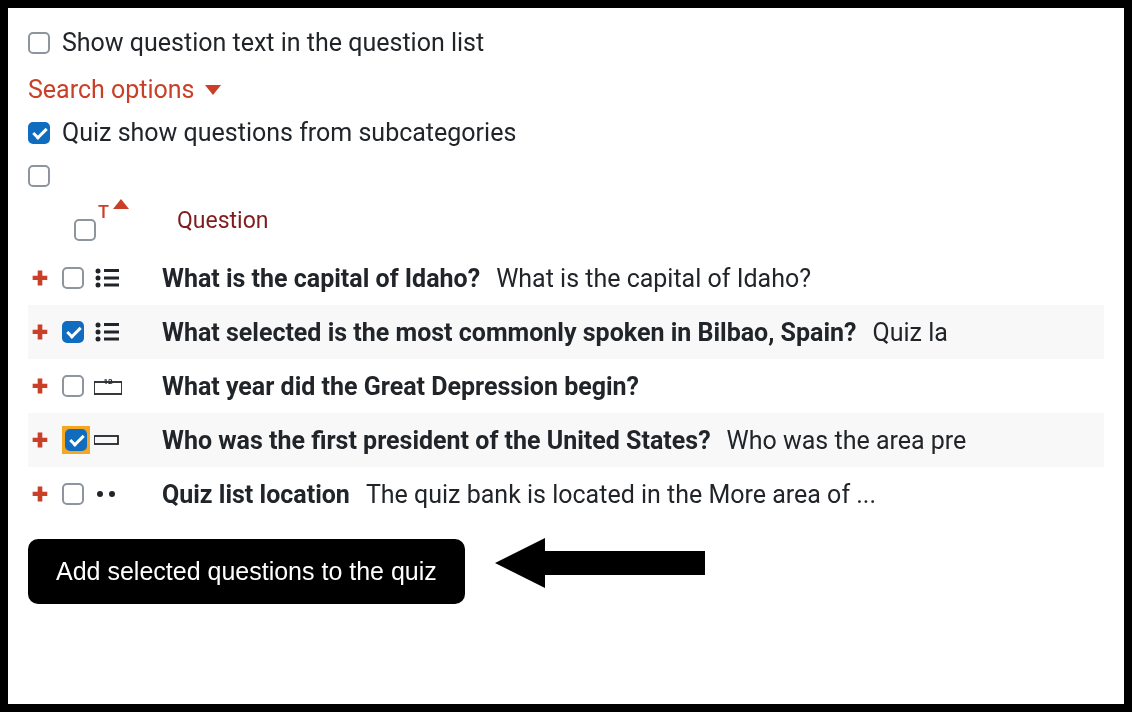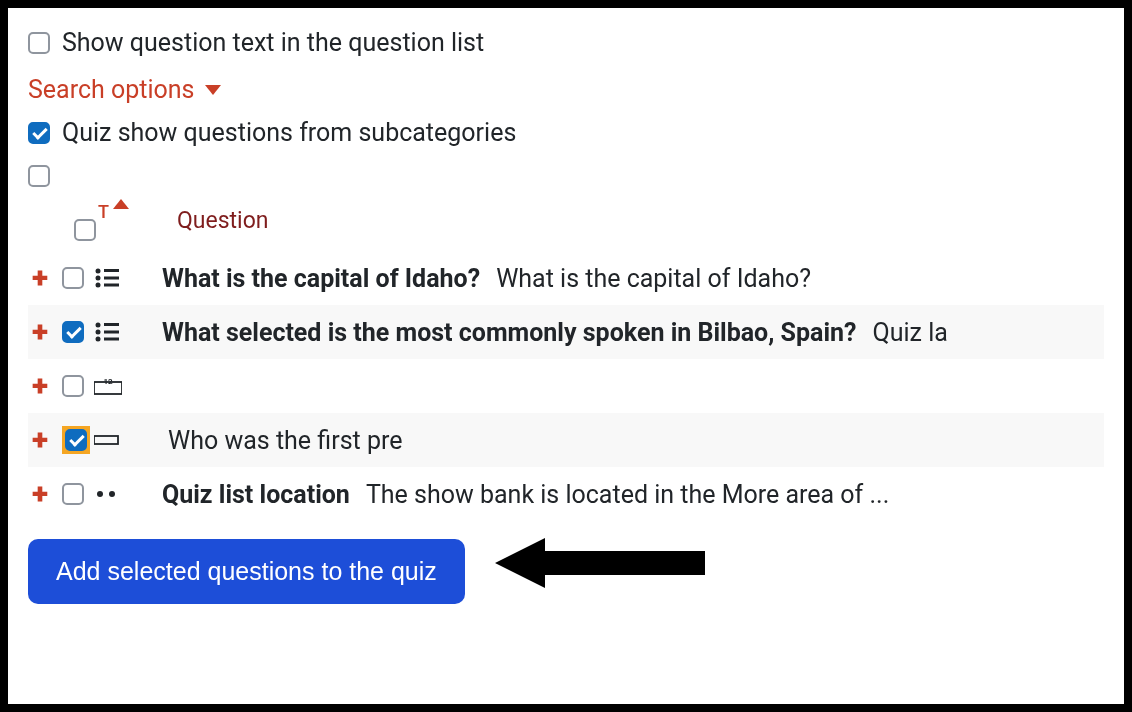--- a/index.html
+++ b/index.html
@@ -141,21 +141,21 @@
       font-size: 25px;
       color: #212529;
       flex-shrink: 0;
     }
     .question-text {
       font-size: 25px;
       color: #212529;
       margin-left: 6px;
     }
     .add-button {
-      background: #1d4ed8;
+      background: #000000;
       color: #fff;
       border: none;
       border-radius: 10px;
       padding: 18px 28px;
       font-size: 25px;
       cursor: pointer;
       margin-top: 18px;
     }
     .button-row {
       display: flex;
@@ -247,48 +247,50 @@
   <div class="question-row">
     <span class="plus-icon">+</span>
     <input type="checkbox" style="">
     <span class="qicon">
       <svg width="28" height="20" viewBox="0 0 28 20">
           <rect x="0" y="6" width="28" height="12" fill="none" stroke="#212529" stroke-width="1.8"></rect>
           <text x="14" y="8" text-anchor="middle" font-size="8" font-weight="700" fill="#212529">12</text>
         </svg>
     </span>
     <div class="spacer-left"></div>
+    <span class="question-title">What year did the Great Depression begin?</span>
   </div>
 
   <div class="question-row alt">
     <span class="plus-icon">+</span>
     <span class="checkbox-highlight">
       <input type="checkbox" checked="" style="">
     </span>
     <span class="qicon" style="margin-left:-6px;">
       <svg width="28" height="12" viewBox="0 0 28 12">
           <rect x="0" y="2" width="24" height="8" fill="none" stroke="#212529" stroke-width="1.8"></rect>
         </svg>
     </span>
     <div class="spacer-left"></div>
-    <span class="question-text">Who was the first pre</span>
+    <span class="question-title">Who was the first president of the United States?</span>
+    <span class="question-text">Who was the area pre</span>
   </div>
 
   <div class="question-row">
     <span class="plus-icon">+</span>
     <input type="checkbox" style="">
     <span class="qicon">
       <svg width="26" height="14" viewBox="0 0 26 14">
           <circle cx="6" cy="7" r="3" fill="#212529"></circle>
           <circle cx="18" cy="7" r="3" fill="#212529"></circle>
         </svg>
     </span>
     <div class="spacer-left"></div>
     <span class="question-title">Quiz list location</span>
-    <span class="question-text">The show bank is located in the More area of ...</span>
+    <span class="question-text">The quiz bank is located in the More area of ...</span>
   </div>
 </div>
 
 <div class="button-row">
   <button class="add-button">Add selected questions to the quiz</button>
   <svg width="220" height="60" viewBox="0 0 220 60">
     <polygon points="0,30 50,5 50,18 210,18 210,42 50,42 50,55" fill="#000"></polygon>
   </svg>
 </div>
 

